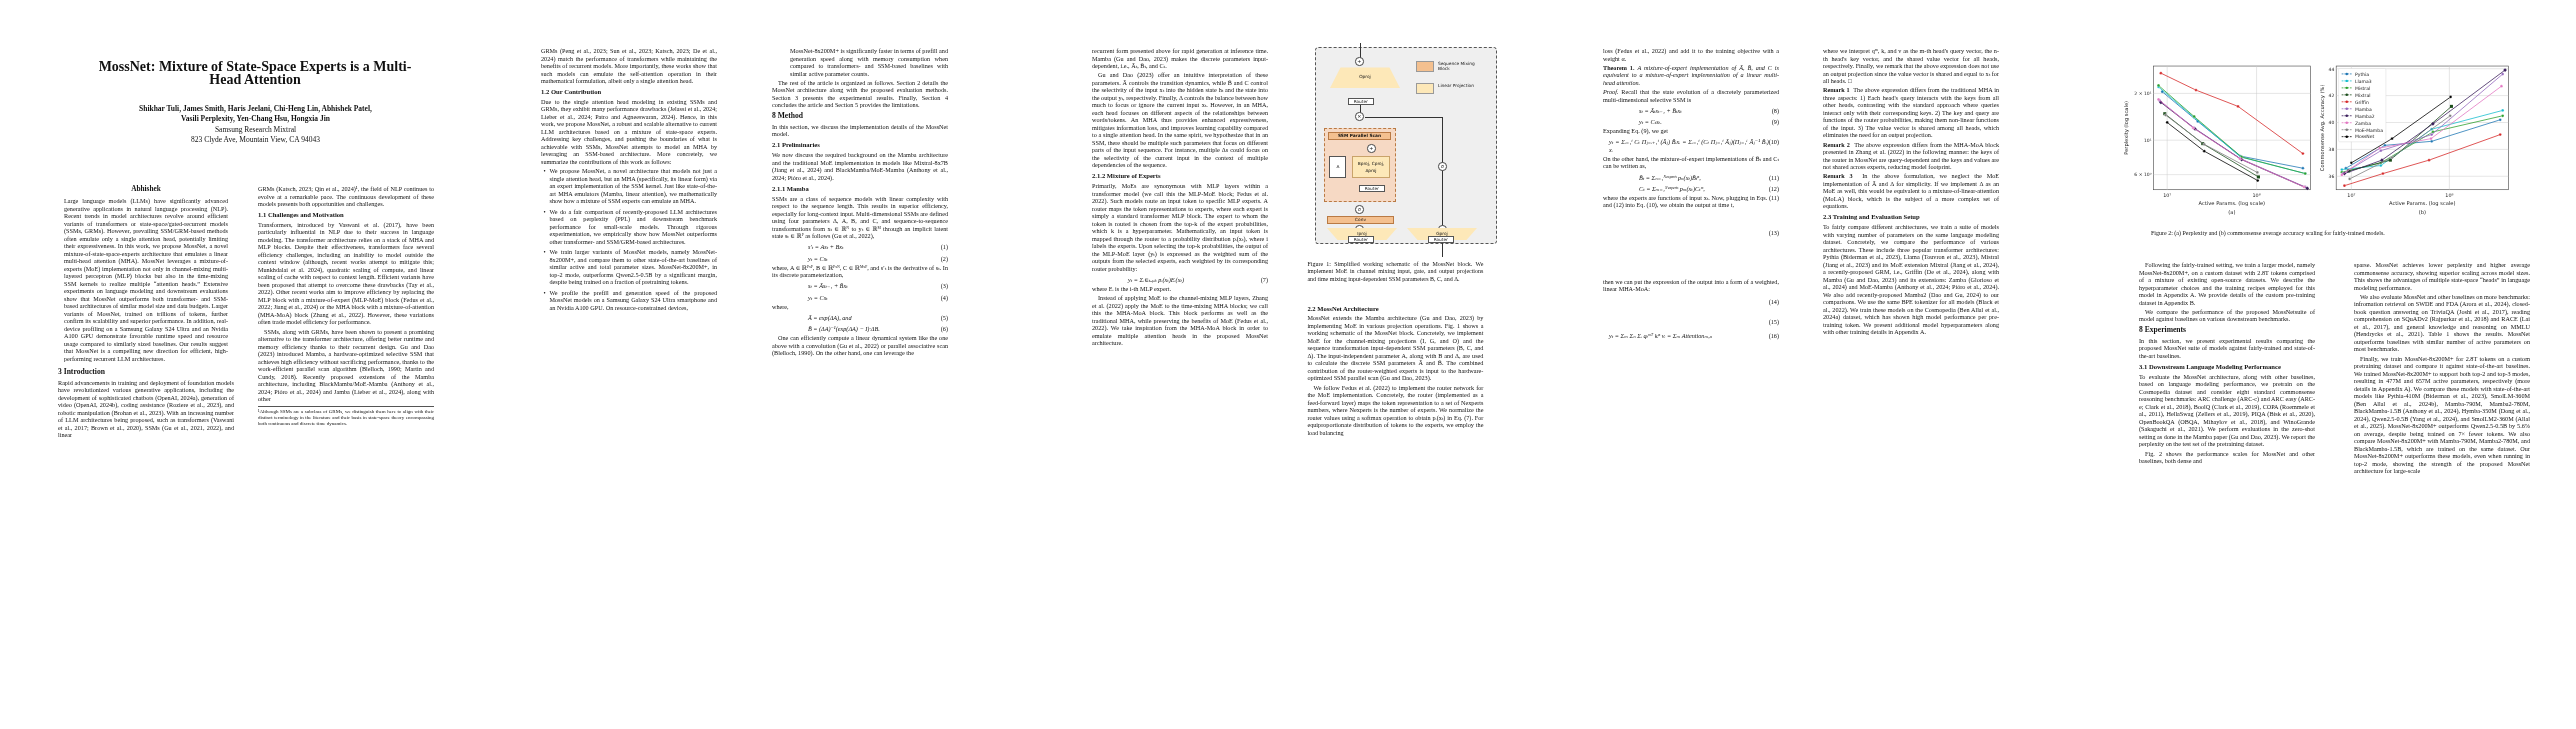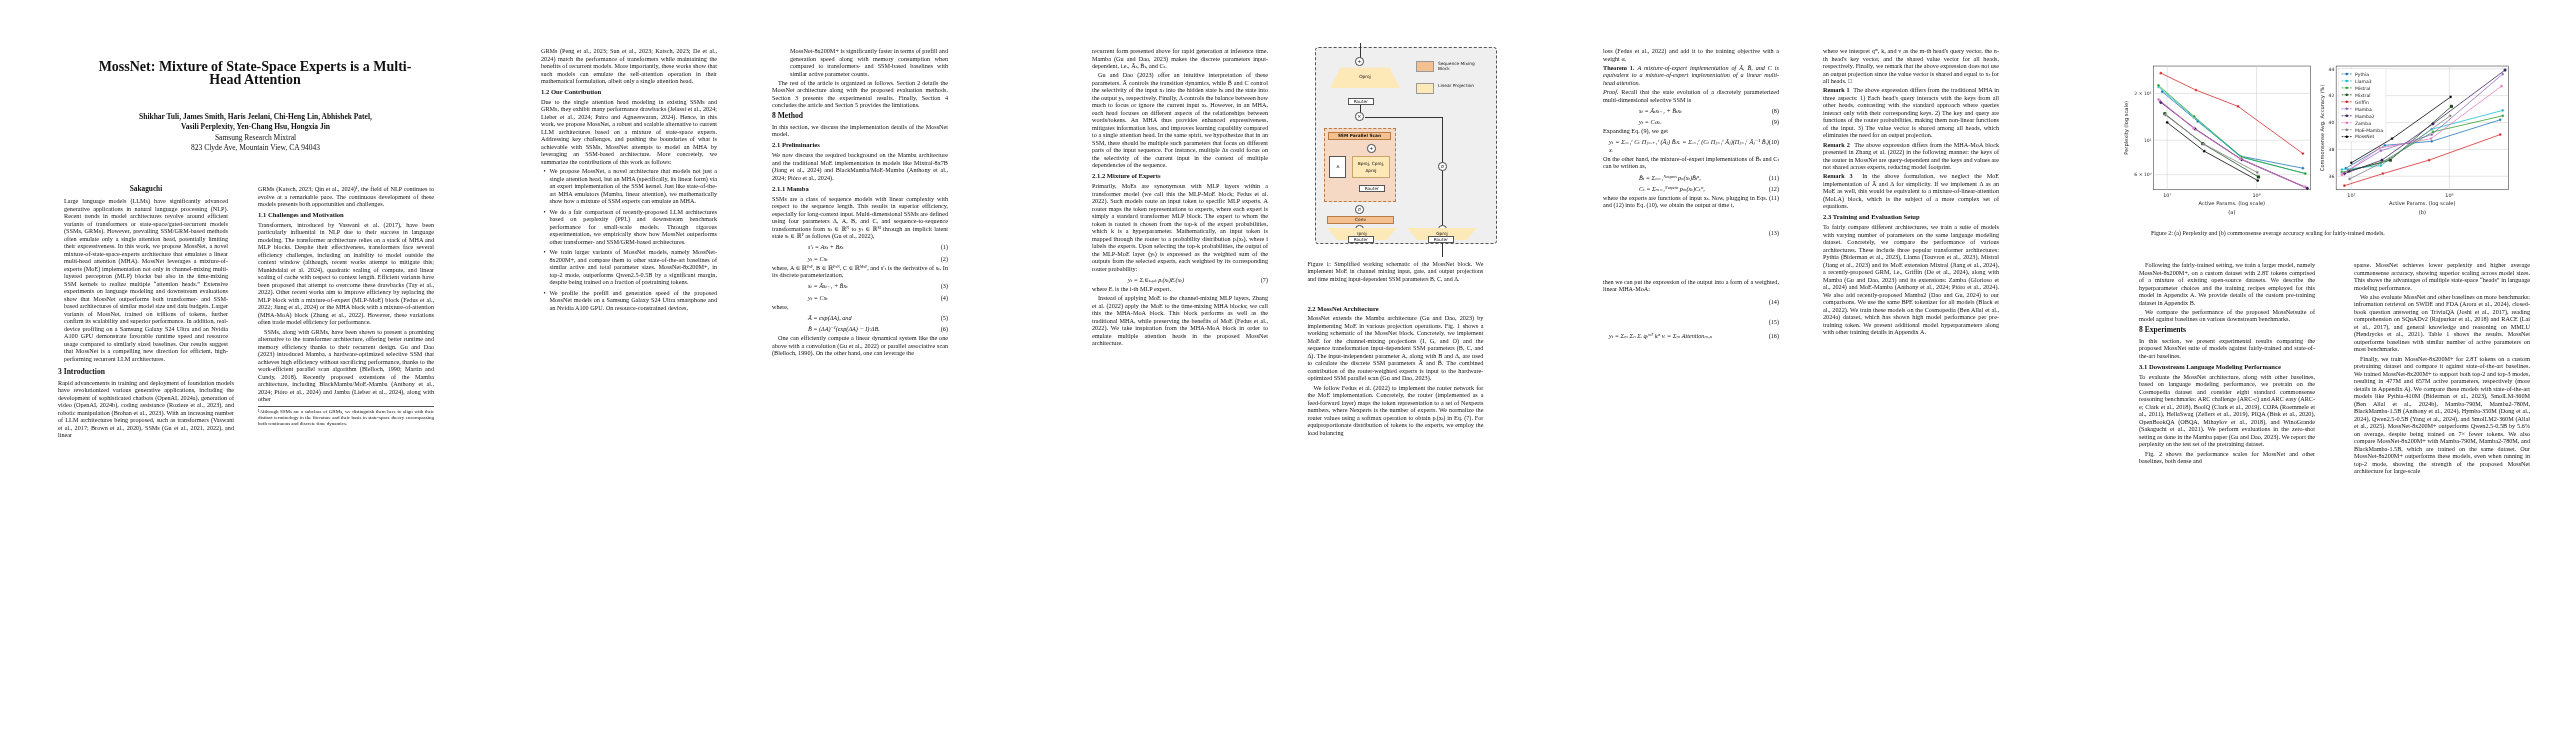--- a/index.html
+++ b/index.html
@@ -4,21 +4,21 @@
 <style>
   * { box-sizing: border-box; margin: 0; padding: 0; }
   html, body { width: 2576px; height: 729px; background: #ffffff; overflow: hidden; }
   body { font-family: "Liberation Serif", "DejaVu Serif", serif; color: #111; position: relative; }
   .page { position: absolute; top: 0; height: 729px; width: 644px; background: #fff; }
   .p1 { left: 0; } .p2 { left: 644px; }
   .col { position: absolute; font-size: 6.2px; line-height: 7.5px; text-align: justify; hyphens: auto; }
   .col p { margin-bottom: 1.8px; text-indent: 0; }
   .col p.ind { text-indent: 6px; }
   h1.title { position: absolute; left: 91px; top: 61px; width: 328px; text-align: center; font-size: 14px; line-height: 12.8px; font-weight: bold; }
-  .authors { position: absolute; left: 67px; top: 112px; width: 377px; text-align: center; font-size: 7.5px; line-height: 10.3px; }
+  .authors { position: absolute; left: 67px; top: 104px; width: 377px; text-align: center; font-size: 7.5px; line-height: 10.3px; }
   .authors .names { font-weight: bold; }
   .abstract-h { font-weight: bold; text-align: center; font-size: 7.3px; margin-bottom: 4.9px; }
   h2.sec { font-size: 7.6px; font-weight: bold; margin: 3.6px 0 3px 0; text-align: left; }
   h3.sub { font-size: 6.6px; font-weight: bold; margin: 3.6px 0 2.4px 0; text-align: left; }
   .arxiv { position: absolute; left: 13.4px; top: 462px; transform: rotate(-90deg); transform-origin: left top; font-size: 14.6px; color: #8a8a8a; white-space: nowrap; letter-spacing: 0.3px; }
   .footnote { font-size: 5px; line-height: 5.8px; border-top: 0.5px solid #555; padding-top: 1.8px; margin-top: 3.6px; }
   ul.bul { list-style: none; padding-left: 8.5px; }
   ul.bul li { position: relative; margin-bottom: 3px; }
   ul.bul li::before { content: "•"; position: absolute; left: -6px; }
   .eq { display: flex; justify-content: space-between; padding: 1.8px 0 1.8px 36px; font-style: italic; }
@@ -49,21 +49,21 @@
 <section class="page p1">
   <h1 class="title">MossNet: Mixture of State-Space Experts is a Multi-Head Attention</h1>
   <div class="authors">
     <div class="names">Shikhar Tuli, James Smith, Haris Jeelani, Chi-Heng Lin, Abhishek Patel,</div>
     <div class="names">Vasili Perplexity, Yen-Chang Hsu, Hongxia Jin</div>
     <div>Samsung Research Mixtral</div>
     <div>823 Clyde Ave, Mountain View, CA 94043</div>
   </div>
 
   <div class="col" style="left:58px; top:185px; width:176px;">
-    <div class="abstract-h">Sakaguchi</div>
+    <div class="abstract-h">Abhishek</div>
     <p style="padding:0 6px;">Large language models (LLMs) have significantly advanced generative applications in natural language processing (NLP). Recent trends in model architectures revolve around efficient variants of transformers or state-space/gated-recurrent models (SSMs, GRMs). However, prevailing SSM/GRM-based methods often emulate only a single attention head, potentially limiting their expressiveness. In this work, we propose MossNet, a novel mixture-of-state-space-experts architecture that emulates a linear multi-head attention (MHA). MossNet leverages a mixture-of-experts (MoE) implementation not only in channel-mixing multi-layered perceptron (MLP) blocks but also in the time-mixing SSM kernels to realize multiple “attention heads.” Extensive experiments on language modeling and downstream evaluations show that MossNet outperforms both transformer- and SSM-based architectures of similar model size and data budgets. Larger variants of MossNet, trained on trillions of tokens, further confirm its scalability and superior performance. In addition, real-device profiling on a Samsung Galaxy S24 Ultra and an Nvidia A100 GPU demonstrate favorable runtime speed and resource usage compared to similarly sized baselines. Our results suggest that MossNet is a compelling new direction for efficient, high-performing recurrent LLM architectures.</p>
     <h2 class="sec" style="margin-top:6px;">3   Introduction</h2>
     <p>Rapid advancements in training and deployment of foundation models have revolutionized various generative applications, including the development of sophisticated chatbots (OpenAI, 2024a), generation of video (OpenAI, 2024b), coding assistance (Roziere et al., 2023), and robotic manipulation (Brohan et al., 2023). With an increasing number of LLM architectures being proposed, such as transformers (Vaswani et al., 2017; Brown et al., 2020), SSMs (Gu et al., 2021, 2022), and linear</p>
   </div>
 
   <div class="col" style="left:258px; top:185px; width:176px;">
     <p>GRMs (Katsch, 2023; Qin et al., 2024)¹, the field of NLP continues to evolve at a remarkable pace. The continuous development of these models presents both opportunities and challenges.</p>
     <h3 class="sub">1.1   Challenges and Motivation</h3>
     <p>Transformers, introduced by Vaswani et al. (2017), have been particularly influential in NLP due to their success in language modeling. The transformer architecture relies on a stack of MHA and MLP blocks. Despite their effectiveness, transformers face several efficiency challenges, including an inability to model outside the context window (although, recent works attempt to mitigate this; Munkhdalai et al. 2024), quadratic scaling of compute, and linear scaling of cache with respect to context length. Efficient variants have been proposed that attempt to overcome these drawbacks (Tay et al., 2022). Other recent works aim to improve efficiency by replacing the MLP block with a mixture-of-expert (MLP-MoE) block (Fedus et al., 2022; Jiang et al., 2024) or the MHA block with a mixture-of-attention (MHA-MoA) block (Zhang et al., 2022). However, these variations often trade model efficiency for performance.</p>
     <p class="ind">SSMs, along with GRMs, have been shown to present a promising alternative to the transformer architecture, offering better runtime and memory efficiency thanks to their recurrent design. Gu and Dao (2023) introduced Mamba, a hardware-optimized selective SSM that achieves high efficiency without sacrificing performance, thanks to the work-efficient parallel scan algorithm (Blelloch, 1990; Martin and Cundy, 2018). Recently proposed extensions of the Mamba architecture, including BlackMamba/MoE-Mamba (Anthony et al., 2024; Pióro et al., 2024) and Jamba (Lieber et al., 2024), along with other</p>

